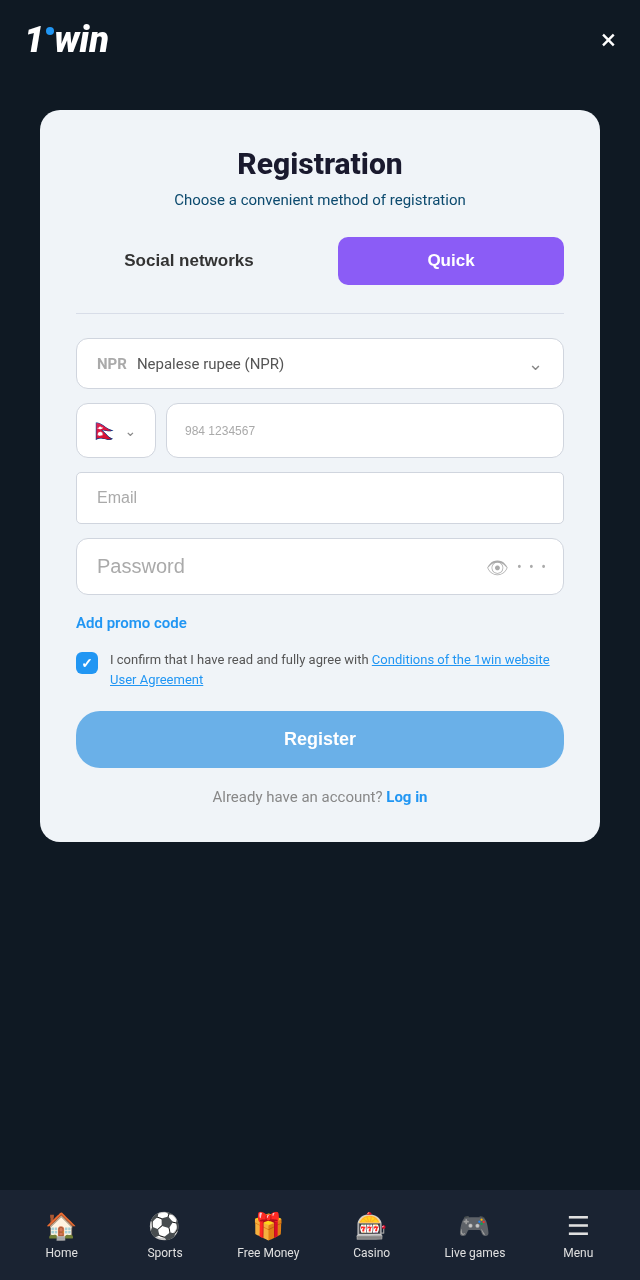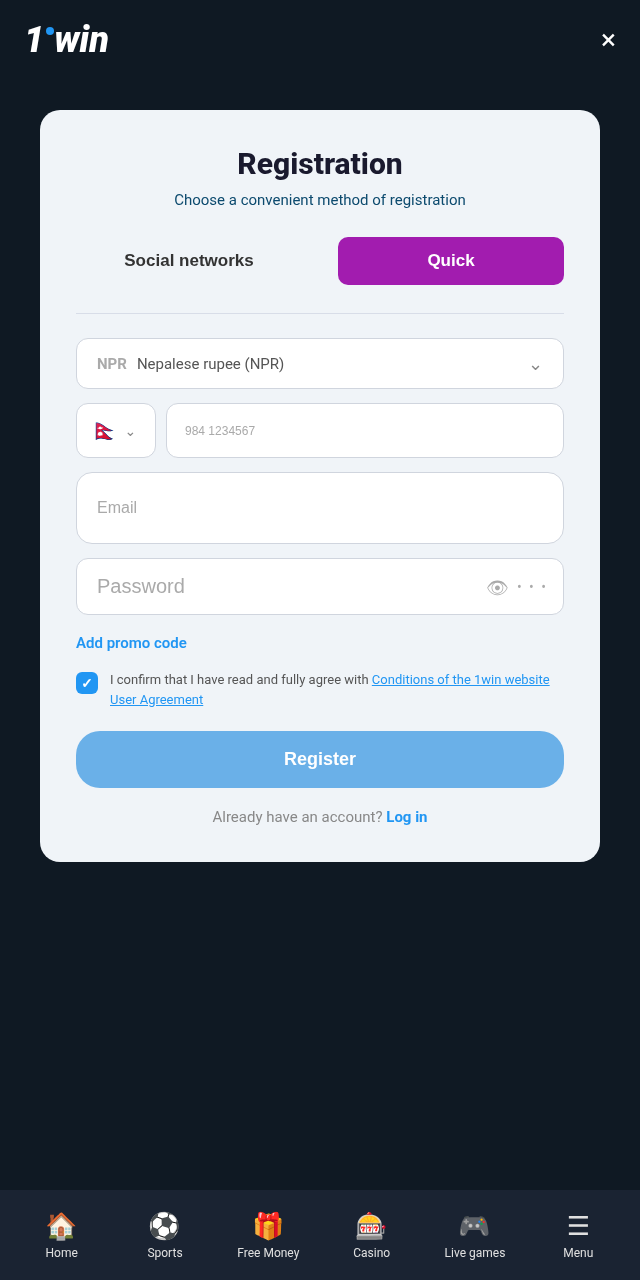--- a/index.html
+++ b/index.html
@@ -102,21 +102,21 @@
       font-size: 17px;
       font-weight: 600;
       cursor: pointer;
       transition: background 0.2s;
     }
     .tab-btn.inactive {
       background: transparent;
       color: #333;
     }
     .tab-btn.active {
-      background: #a21caf;
+      background: #8b5cf6;
       color: #fff;
       margin-left: 36px;
     }
 
     
     .divider {
       border: none;
       border-top: 1.5px solid #d8dde8;
       margin-bottom: 24px;
     }
@@ -187,23 +187,23 @@
       color: #333;
       outline: none;
     }
     .phone-input::placeholder {
       color: #aaa;
     }
 
     
     .text-input {
       width: 100%;
-      padding: 26px 20px;
+      padding: 16px 20px;
       border: 1.5px solid #d0d5de;
-      border-radius: 16px;
+      border-radius: 5px;
       background: #fff;
       font-size: 16px;
       color: #333;
       margin-bottom: 14px;
       outline: none;
     }
     .text-input::placeholder {
       color: #aaa;
     }
 

